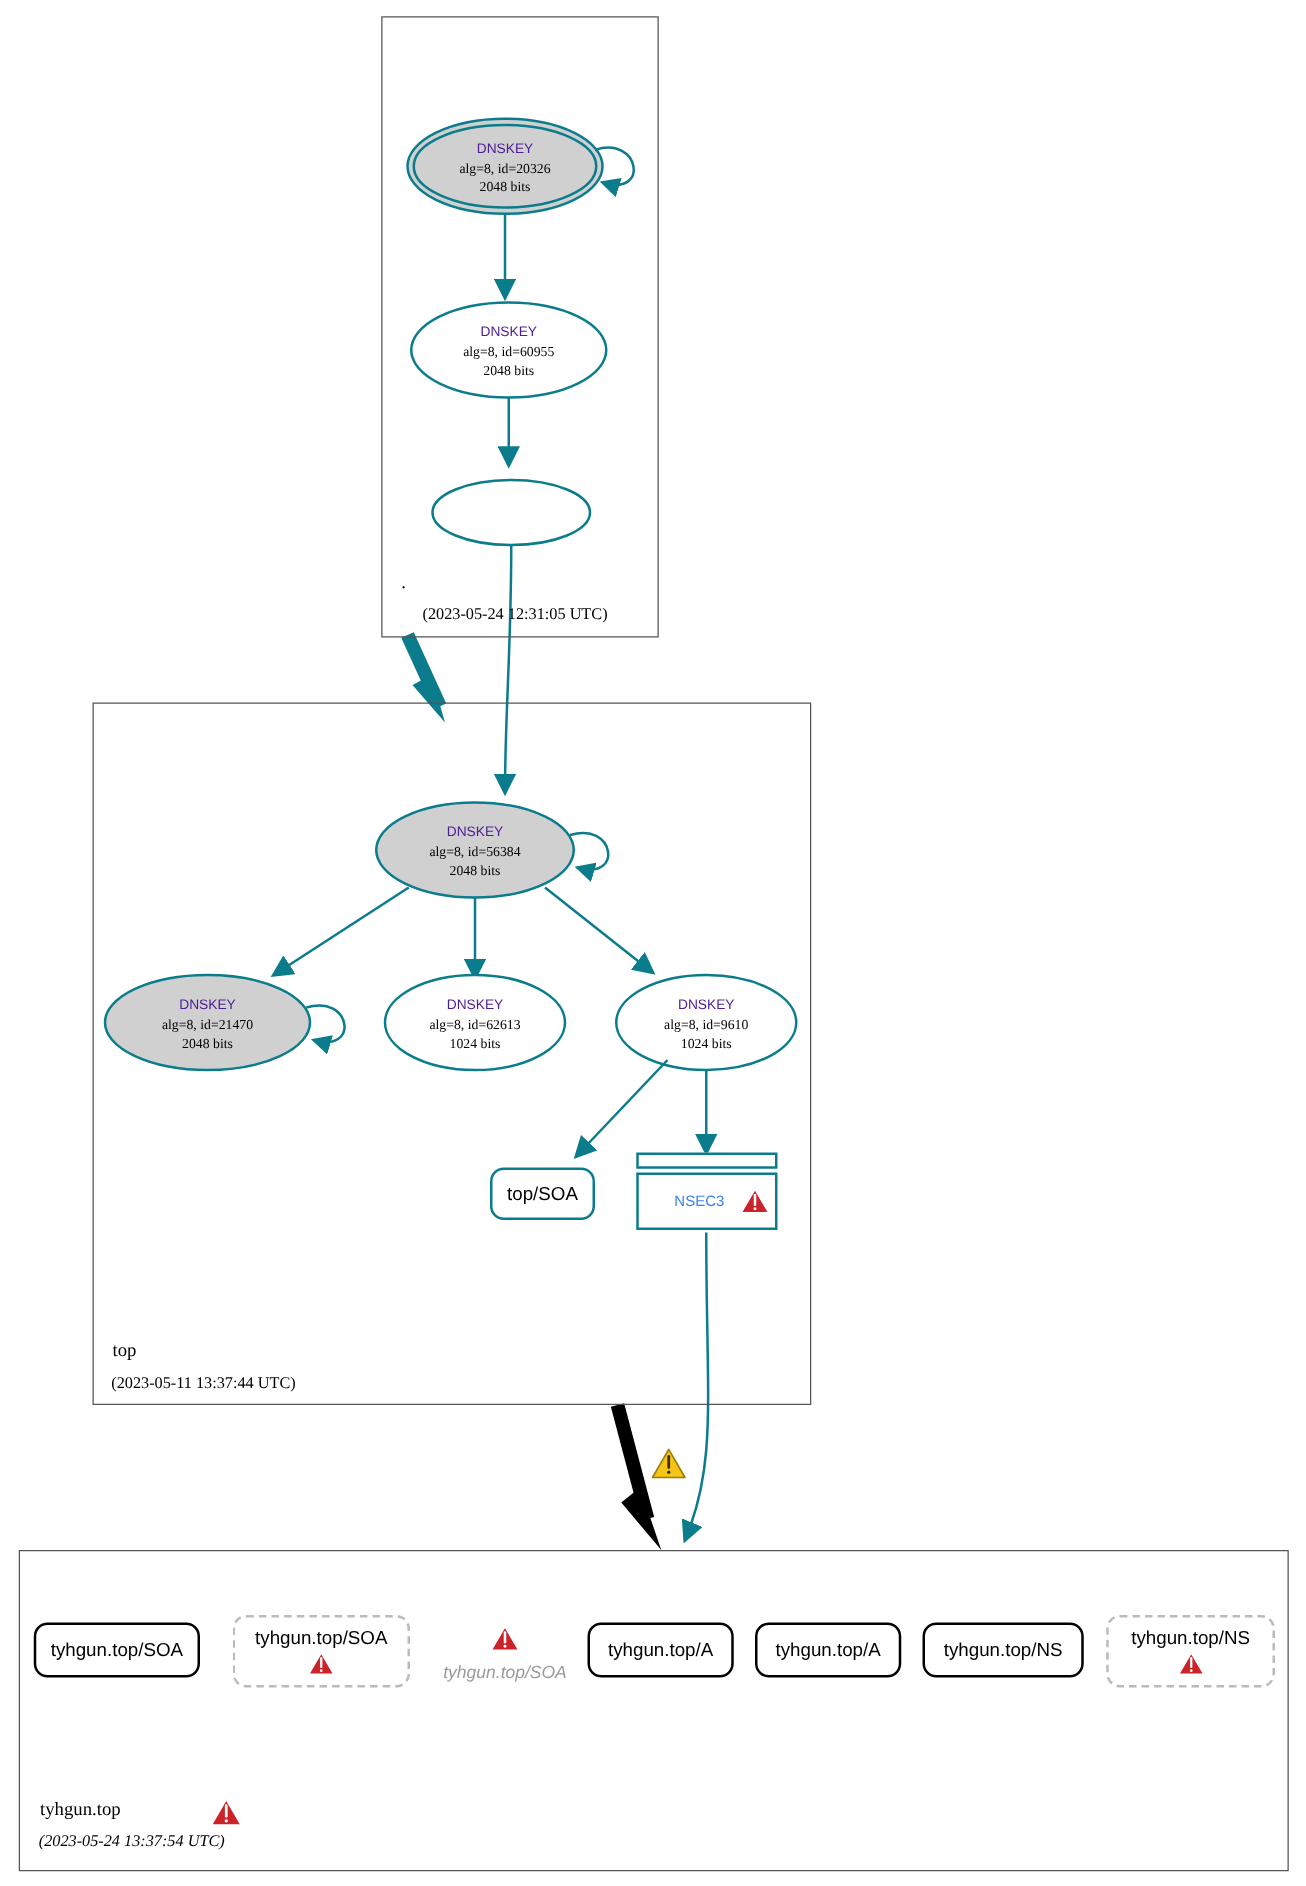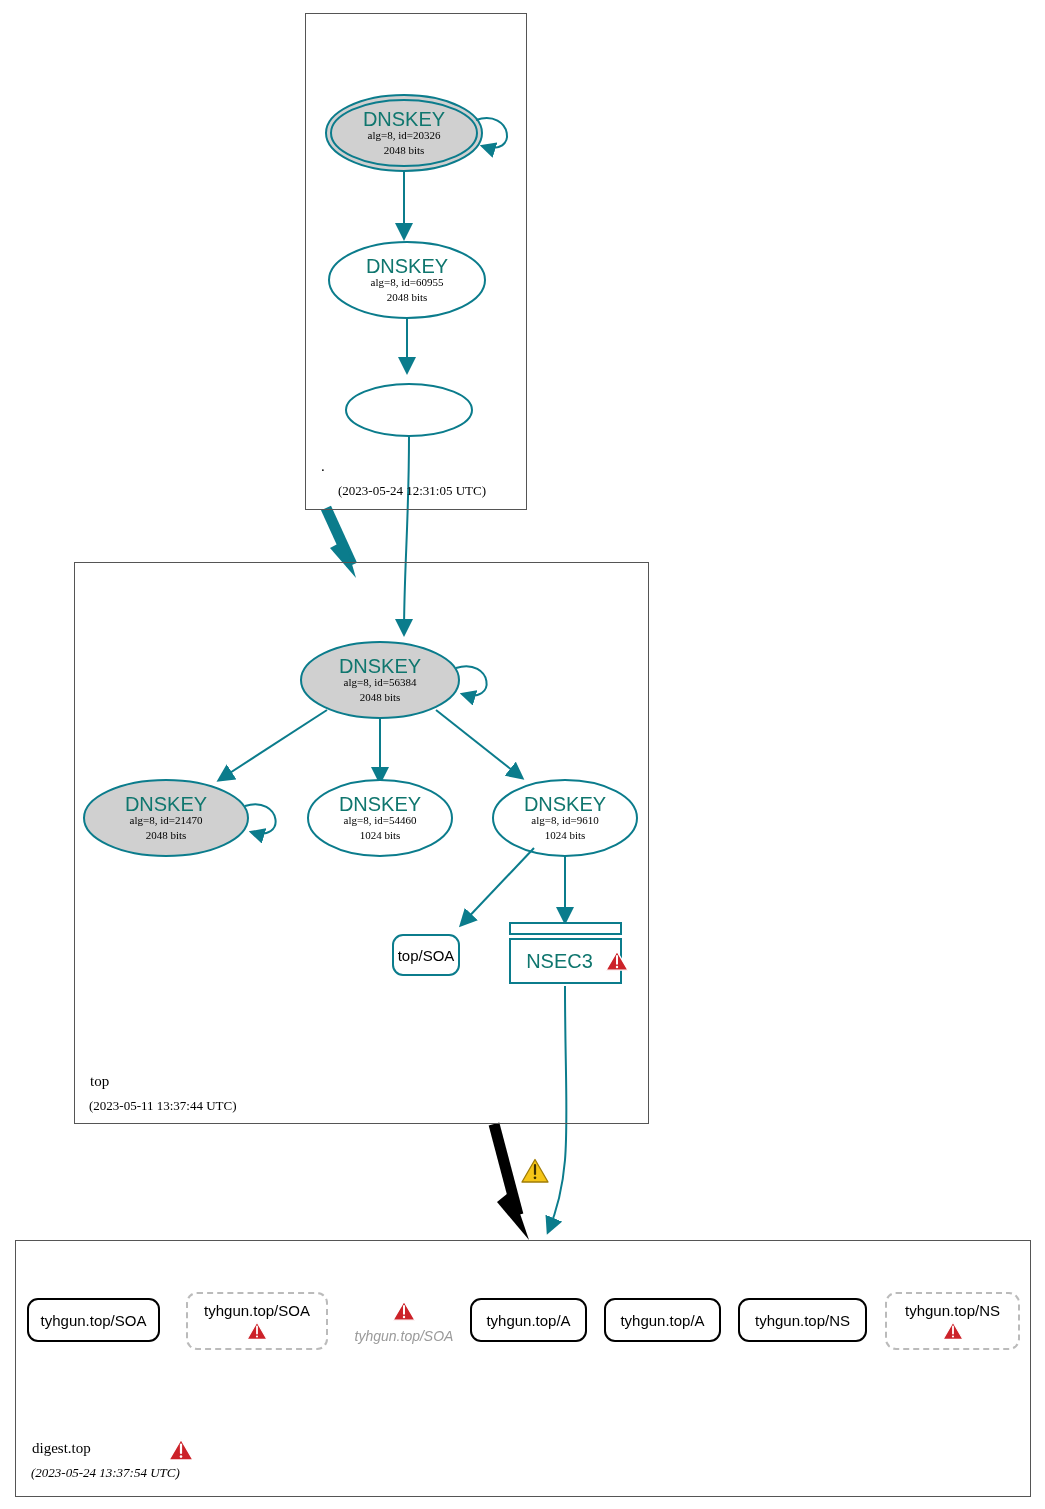--- a/index.html
+++ b/index.html
@@ -33,22 +33,22 @@
 
   
   .node-text {
     position: absolute;
     text-align: center;
     pointer-events: none;
     white-space: nowrap;
   }
   .nk-title {
     font-family: "Liberation Sans", sans-serif;
-    font-size: 20px;
-    color: #0f766e;
+    font-size: 11px;
+    color: #4c1d95;
     line-height: 17px;
   }
   .nk-sub {
     font-family: "Liberation Serif", serif;
     font-size: 11px;
     color: #000000;
     line-height: 15px;
   }
   .rr-text {
     position: absolute;
@@ -98,22 +98,22 @@
     border: 2px solid #0b7c8c;
     background: #ffffff;
     display: flex;
     align-items: center;
     justify-content: center;
     gap: 12px;
     margin-top: 3px;
   }
   .nsec-body .lbl {
     font-family: "Liberation Sans", sans-serif;
-    font-size: 20px;
-    color: #0f766e;
+    font-size: 12px;
+    color: #3b82f6;
     margin-left: 24px;
   }
 
   .warn { display: inline-block; line-height: 0; }
   .warn-center { position: absolute; }
 </style>
 </head>
 <body>
 
 <div class="stage">
@@ -186,21 +186,21 @@
 
   <div class="zone-box" style="left:305px; top:13px; width:222px; height:497px;"></div>
   <div class="zone-label zone-name" style="left:321px; top:458px;">.</div>
   <div class="zone-label zone-time" style="left:338px; top:483px;">(2023-05-24 12:31:05 UTC)</div>
 
   <div class="zone-box" style="left:74px; top:562px; width:575px; height:562px;"></div>
   <div class="zone-label zone-name" style="left:90px; top:1073px;">top</div>
   <div class="zone-label zone-time" style="left:89px; top:1098px;">(2023-05-11 13:37:44 UTC)</div>
 
   <div class="zone-box" style="left:15px; top:1240px; width:1016px; height:257px;"></div>
-  <div class="zone-label zone-name" style="left:32px; top:1440px;">digest.top</div>
+  <div class="zone-label zone-name" style="left:32px; top:1440px;">tyhgun.top</div>
   <div class="zone-label zone-time" style="left:31px; top:1465px;font-style:italic;">(2023-05-24 13:37:54 UTC)</div>
 
   <div class="warn-center" style="left:168px; top:1438px;">
     <svg width="26" height="24" viewBox="0 0 26 24">
       <path d="M13,1.5 L25,22 L1,22 z" fill="#cc2229" stroke="#ffffff" stroke-width="1.4"></path>
       <path d="M13,6.5 L13,15" stroke="#ffffff" stroke-width="2.2" stroke-linecap="round"></path>
       <circle cx="13" cy="18.6" r="1.3" fill="#ffffff"></circle>
     </svg>
   </div>
 
@@ -232,31 +232,31 @@
   </div>
 
   <div class="node-text" style="left:66px; top:796px; width:200px;">
     <div class="nk-title">DNSKEY</div>
     <div class="nk-sub">alg=8, id=21470</div>
     <div class="nk-sub">2048 bits</div>
   </div>
 
   <div class="node-text" style="left:280px; top:796px; width:200px;">
     <div class="nk-title">DNSKEY</div>
-    <div class="nk-sub">alg=8, id=54460</div>
+    <div class="nk-sub">alg=8, id=62613</div>
     <div class="nk-sub">1024 bits</div>
   </div>
 
   <div class="node-text" style="left:465px; top:796px; width:200px;">
     <div class="nk-title">DNSKEY</div>
     <div class="nk-sub">alg=8, id=9610</div>
     <div class="nk-sub">1024 bits</div>
   </div>
 
-  <div class="rrbox teal" style="left:392px; top:934px; width:68px; height:42px;">
+  <div class="rrbox teal" style="left:392px; top:934px; width:84px; height:42px;">
     <span class="lbl">top/SOA</span>
   </div>
 
   <div class="nsec-wrap" style="left:509px; top:922px; width:113px;">
     <div class="nsec-head" style="width:113px;"></div>
     <div class="nsec-body" style="width:113px; height:46px;">
       <span class="lbl">NSEC3</span>
       <span class="warn">
         <svg width="24" height="22" viewBox="0 0 26 24">
           <path d="M13,1.5 L25,22 L1,22 z" fill="#cc2229" stroke="#ffffff" stroke-width="1.4"></path>

